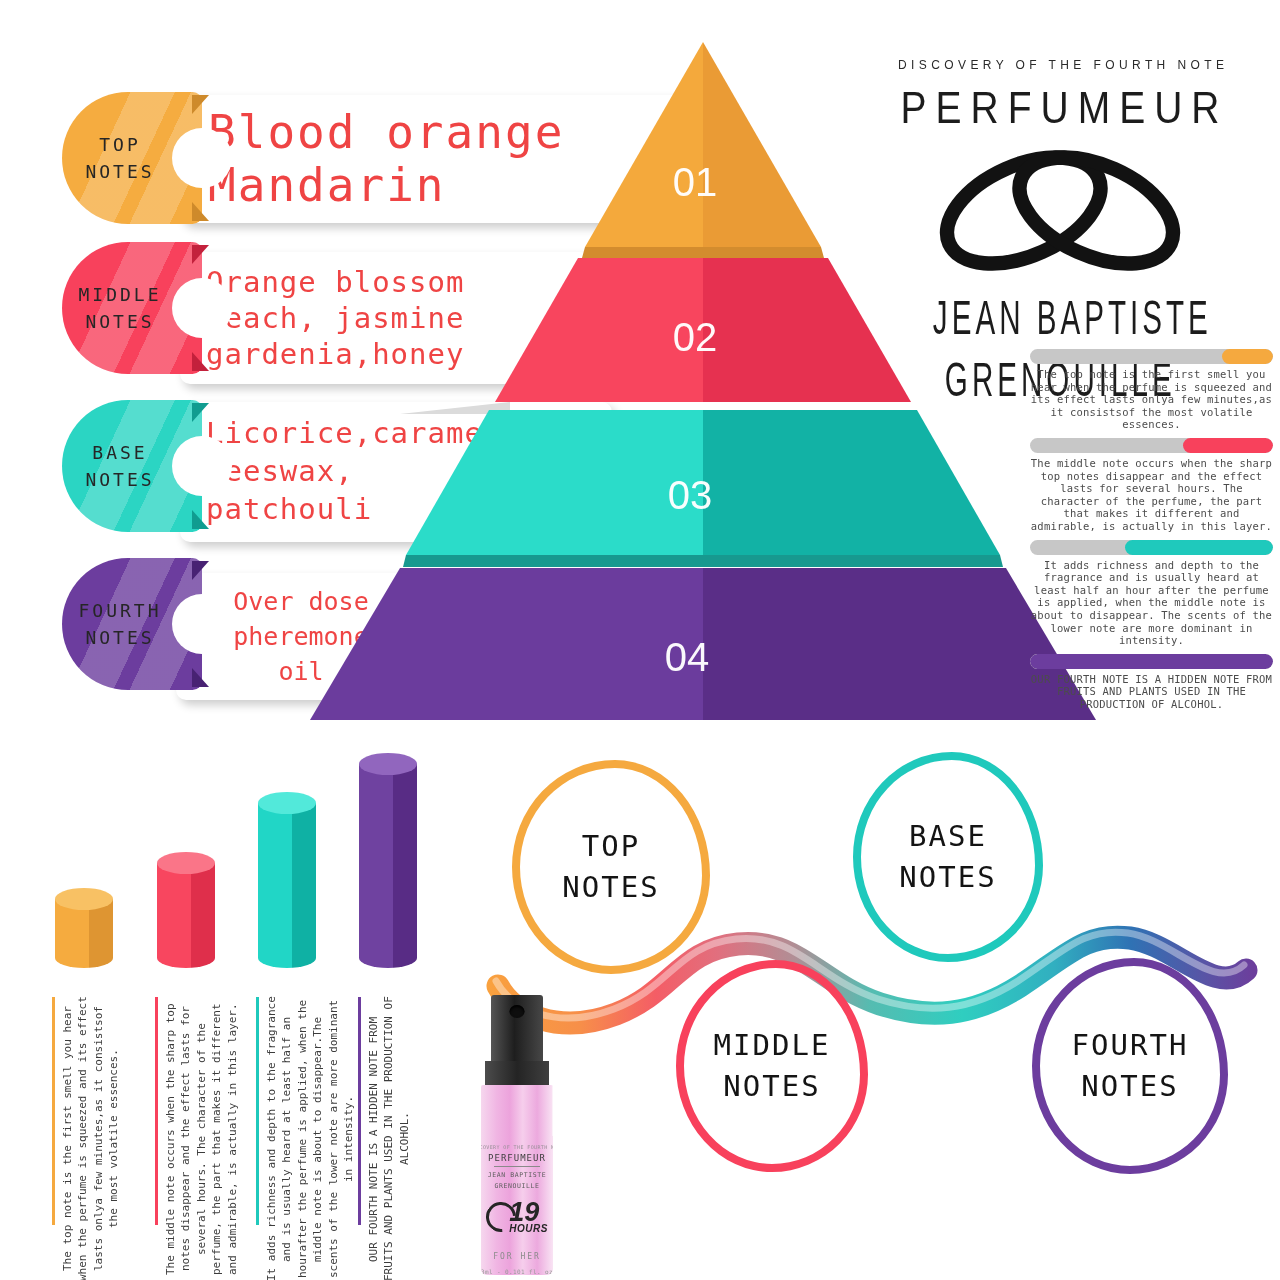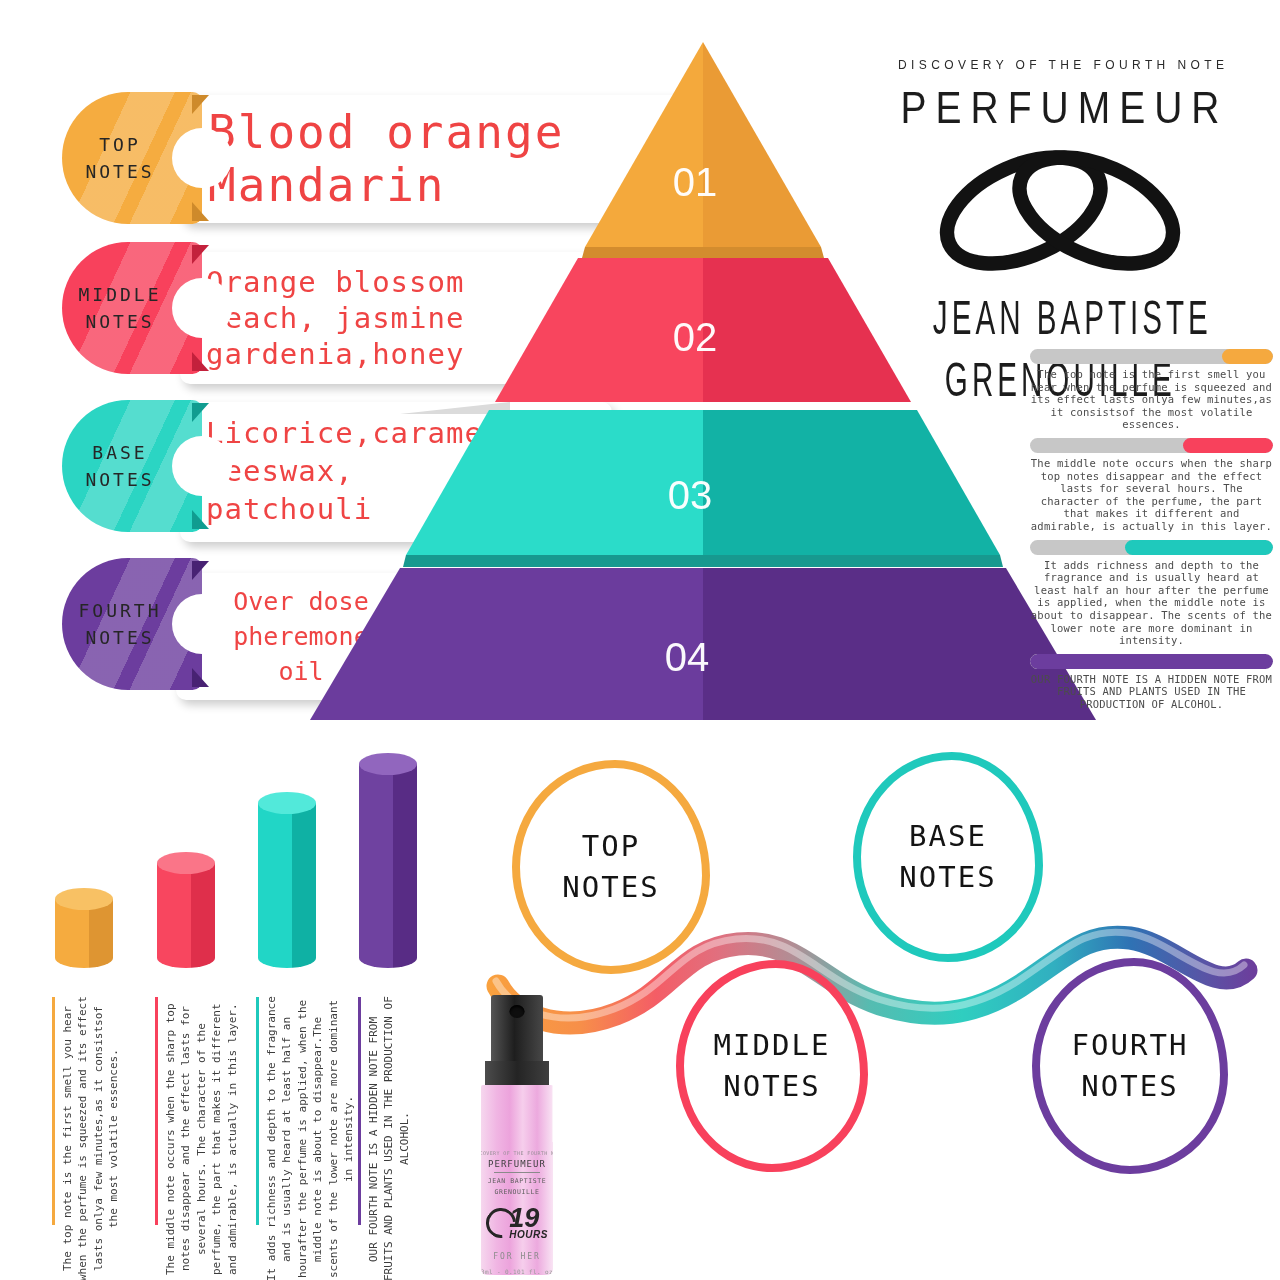--- a/index.html
+++ b/index.html
@@ -99,21 +99,21 @@
   .vtag{margin-top:8px;font-size:5px;letter-spacing:.4px;color:#9a8f98;white-space:nowrap}
   .vbrand{margin-top:3px;font-size:9px;letter-spacing:1px;color:#3f3f3f}
   .vdiv{width:46px;height:1px;background:#8a8a8a;margin-top:3px}
   .vauthor{margin-top:4px;font-size:6.5px;line-height:1.7;letter-spacing:.6px;color:#5c5c5c;text-align:center;white-space:pre-line}
   .hours{display:flex;align-items:center;margin-top:7px;color:#262626}
   .arc{width:24px;height:24px;border:3.5px solid #262626;border-radius:50%;border-right-color:transparent;
        transform:rotate(40deg);margin-right:-7px}
   .hnum{font-size:27px;font-weight:700;font-style:italic;font-family:"Liberation Sans",sans-serif;line-height:1}
   .hword{font-size:10px;font-weight:700;font-style:italic;font-family:"Liberation Sans",sans-serif;
          margin-top:-3px;letter-spacing:.5px}
-  .forher{margin-top:12px;font-size:8px;letter-spacing:2px;color:#8c8c8c}
+  .forher{margin-top:18px;font-size:8px;letter-spacing:2px;color:#8c8c8c}
   .vol{margin-top:7px;font-size:6px;letter-spacing:.4px;color:#979797;white-space:nowrap}
 
   .caption{position:absolute;left:632px;top:1200px;font-size:36px;letter-spacing:1px;color:#151515;
            white-space:nowrap;z-index:2}
 </style>
 </head>
 <body>
 
 <div class="canvas">
 

